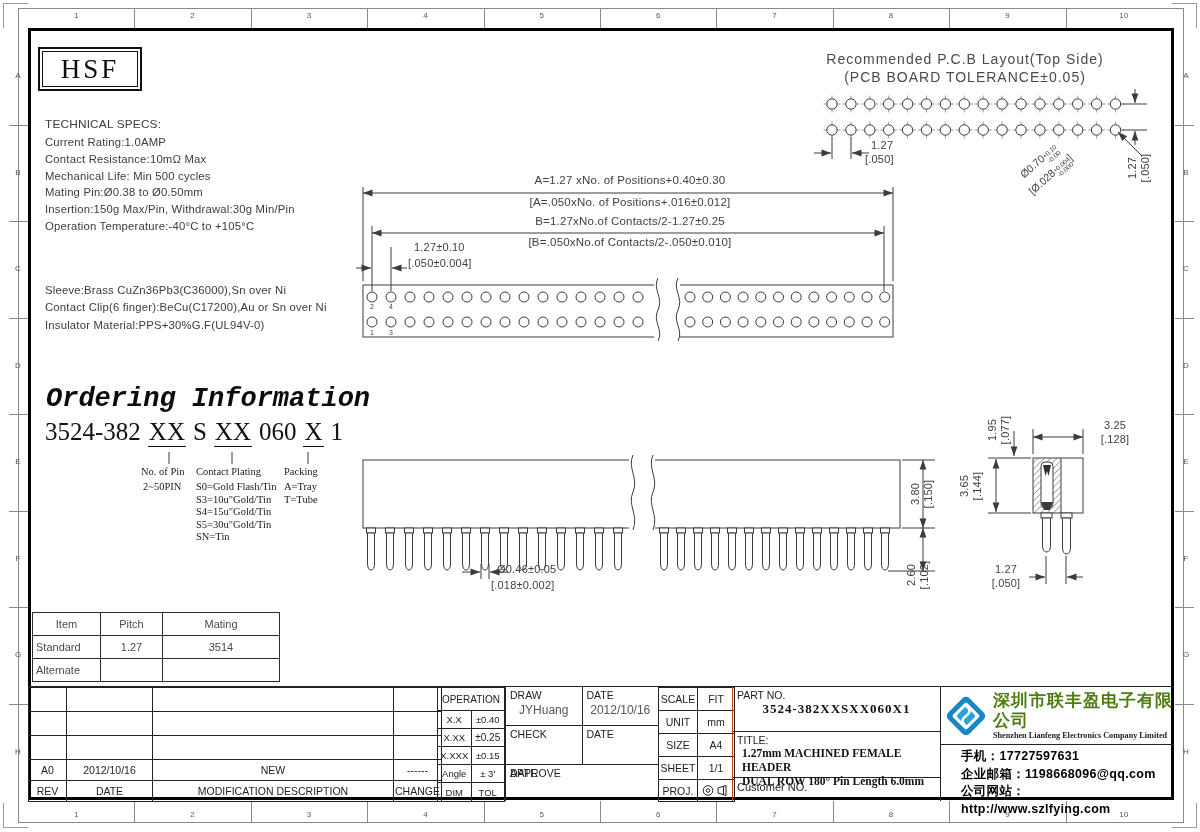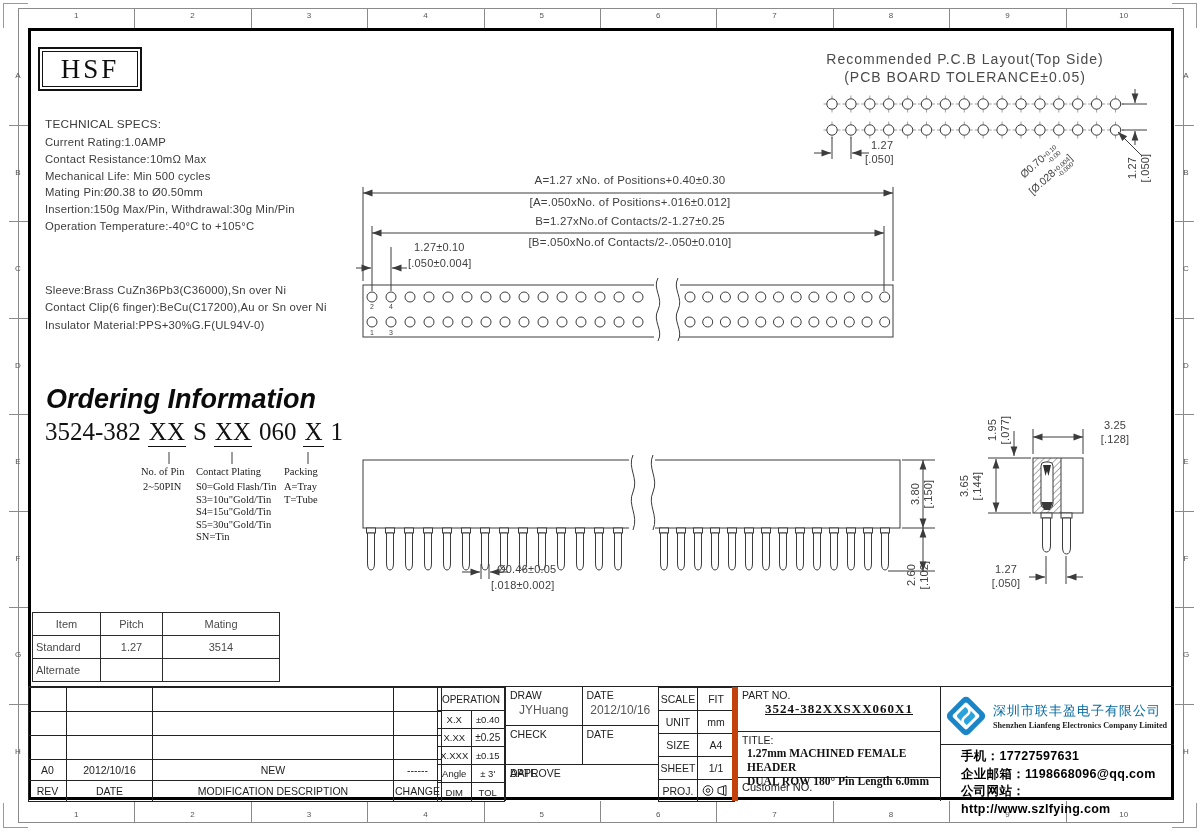--- a/index.html
+++ b/index.html
@@ -19,40 +19,40 @@
   .small7{font-size:7px;color:#3f3f3f;}
   .rot{transform:rotate(-90deg);text-align:center;line-height:13px;}
   .ctr{text-align:center;}
   .spec{font-size:11.3px;line-height:16.8px;color:#3c3c3c;letter-spacing:.2px;}
   .tolstack{display:inline-flex;flex-direction:column;font-size:6.5px;line-height:6.8px;vertical-align:1px;letter-spacing:0;}
   
   #hsf-box{left:38px;top:47px;width:104px;height:44px;border:2.5px solid #111;padding:2px;box-sizing:border-box;z-index:2;}
   #hsf-inner{width:100%;height:100%;border:1.5px solid #111;box-sizing:border-box;display:flex;align-items:center;justify-content:center;
              font-family:"Liberation Serif",serif;font-size:27px;letter-spacing:3px;color:#0d0d0d;}
   
-  #ordering-title{left:46px;top:384px;font-family:Liberation Sans, sans-serif;font-style:italic;font-weight:bold;font-size:27px;color:#0b0b0b;}
+  #ordering-title{left:46px;top:384px;font-family:Liberation Mono, monospace;font-style:italic;font-weight:bold;font-size:27px;color:#0b0b0b;}
   #order-code{left:45px;top:418px;font-family:"Liberation Serif",serif;font-size:25px;color:#111;}
   #order-code span{margin-right:7px;}
   .uline{border-bottom:1.6px solid #111;padding:0 1px 1px 1px;}
   .ser{font-family:"Liberation Serif",serif;font-size:10.5px;color:#1a1a1a;line-height:12.5px;}
   
   #mating-table{left:32px;top:612px;z-index:2;border-collapse:collapse;table-layout:fixed;}
   #mating-table td{border:1.4px solid #2c2c2c;font-size:11px;color:#4a4a4a;padding:0 3px;height:22px;}
   
   #titleblock{left:28px;top:686px;width:1146px;height:114px;border-top:1px solid #222;z-index:2;box-sizing:border-box;}
   .region{position:absolute;top:0;height:114px;box-sizing:border-box;}
   table.grid{border-collapse:collapse;table-layout:fixed;}
   table.grid td{border:1px solid #222;font-size:10.5px;color:#222;text-align:center;padding:0;overflow:hidden;}
   .celllabel{position:absolute;left:4px;top:2px;font-size:10.5px;color:#222;}
   .cellvalue{width:100%;text-align:center;font-size:12px;color:#555;}
   .gray{color:#555;}
   .partlbl{font-size:10.5px;color:#222;}
-  .partno{font-family:"Liberation Serif",serif;font-weight:bold;font-size:13px;letter-spacing:1px;color:#111;text-align:center;text-decoration:underline;}
+  .partno{font-family:"Liberation Serif",serif;font-weight:bold;font-size:13px;letter-spacing:1px;color:#111;text-align:center;}
   .ptitle{font-family:"Liberation Serif",serif;font-weight:bold;font-size:11.5px;line-height:14px;color:#111;}
-  .cmp-cn{font-weight:normal;font-size:13px;color:#0369a1;letter-spacing:1px;line-height:20px;}
+  .cmp-cn{font-weight:bold;font-size:17px;color:#4d7c0f;letter-spacing:1px;line-height:20px;}
   .cmp-en{font-family:"Liberation Serif",serif;font-weight:bold;font-size:8.2px;color:#222;}
   .cmp-line{font-weight:bold;font-size:12.5px;color:#000;line-height:17.5px;letter-spacing:.3px;}
 </style>
 </head>
 <body>
 
 <div id="page">
 
   <div class="corner abs" style="left:3px;top:3px;border-top:1.5px solid #999;border-left:1.5px solid #999;"></div>
   <div class="corner abs" style="left:1172px;top:3px;border-top:1.5px solid #999;border-right:1.5px solid #999;"></div>
@@ -667,21 +667,21 @@
               <circle cx="8" cy="7.5" r="1.8" fill="none" stroke="#222"></circle>
               <path d="M18,5 L26,2.5 L26,12.5 L18,10 Z" fill="none" stroke="#222"></path>
               <line x1="23.5" y1="3.3" x2="23.5" y2="11.7" stroke="#222"></line>
             </svg>
           </td>
             </tr>
       </tbody>
         </table>
     </div>
 
-    <div class="region" style="left:704px;width:208px;border-left:6px solid #c2410c;">
+    <div class="region" style="left:704px;width:208px;border-left:1px solid #c2410c;">
       <div style="height:45px;border-bottom:1px solid #222;box-sizing:border-box;padding:2px 4px;">
         <div class="partlbl">PART NO.</div>
         <div class="partno">3524-382XXSXX060X1</div>
       </div>
       <div style="height:46px;border-bottom:1px solid #222;box-sizing:border-box;padding:2px 4px;">
         <div class="partlbl">TITLE:</div>
         <div class="ptitle" style="padding-left:5px;">1.27mm MACHINED FEMALE HEADER</div>
         <div class="ptitle" style="padding-left:5px;">DUAL ROW 180° Pin Length 6.0mm</div>
       </div>
       <div style="height:21px;padding:3px 4px;">

